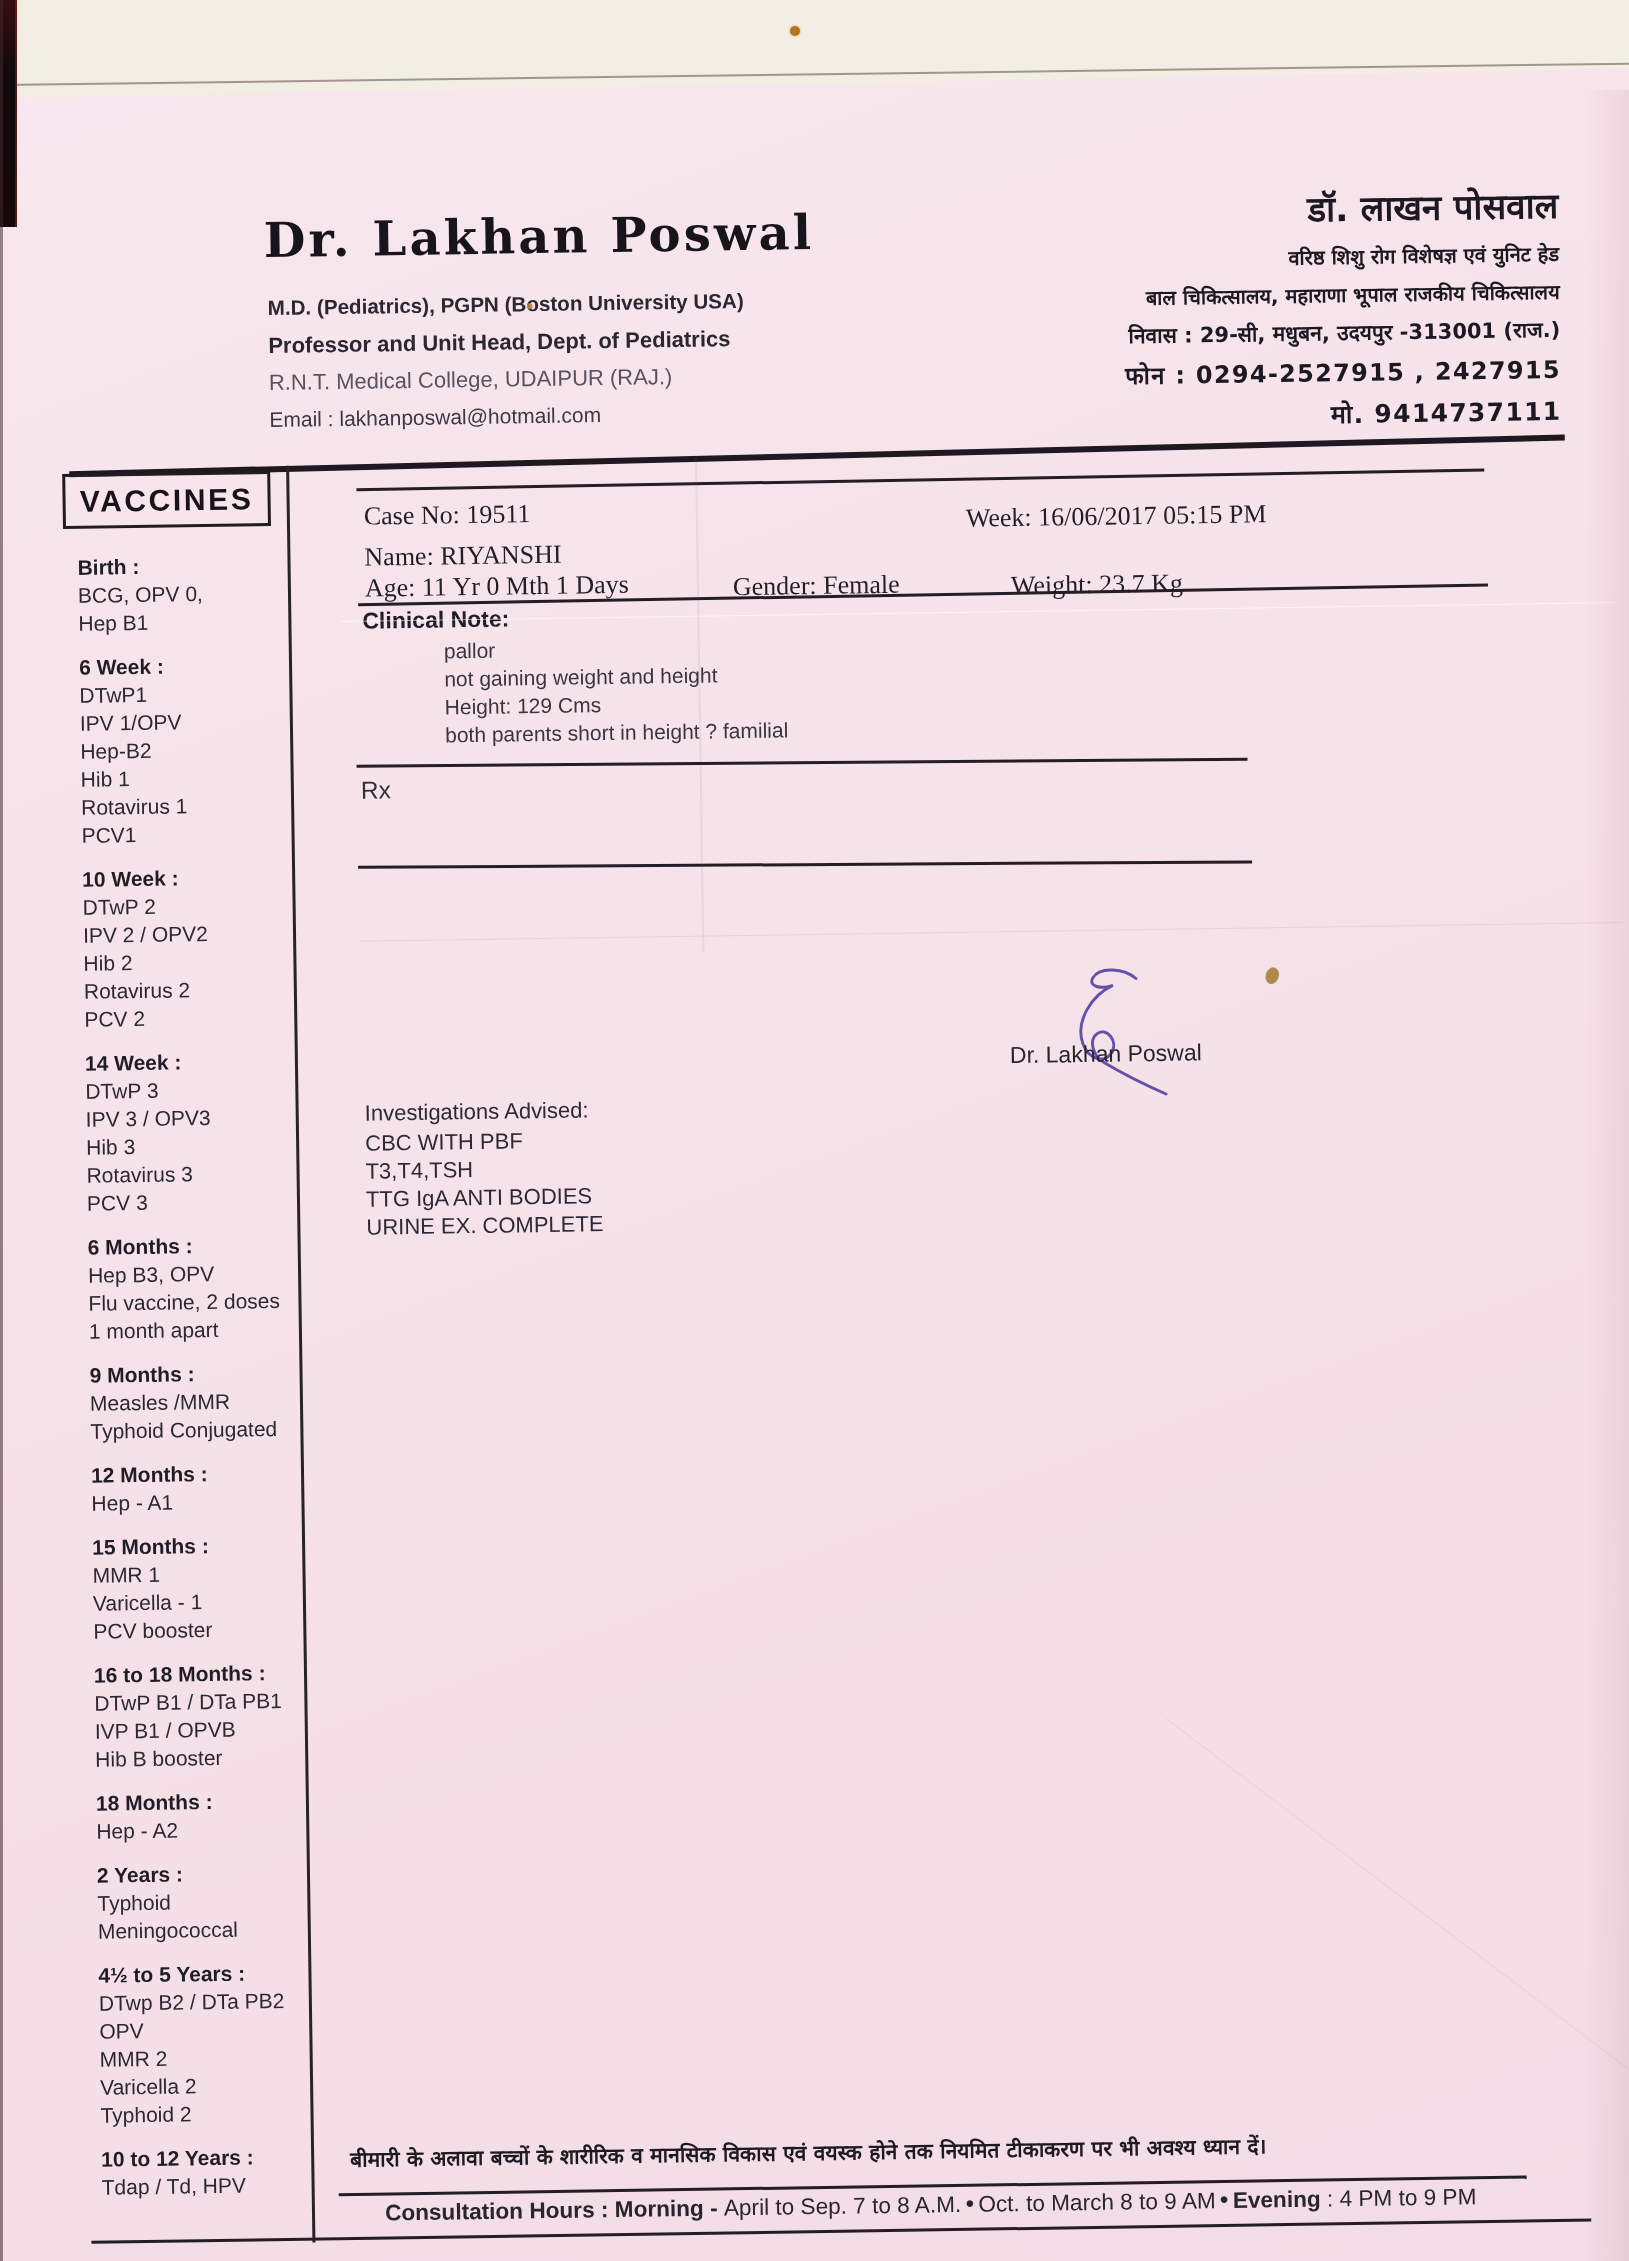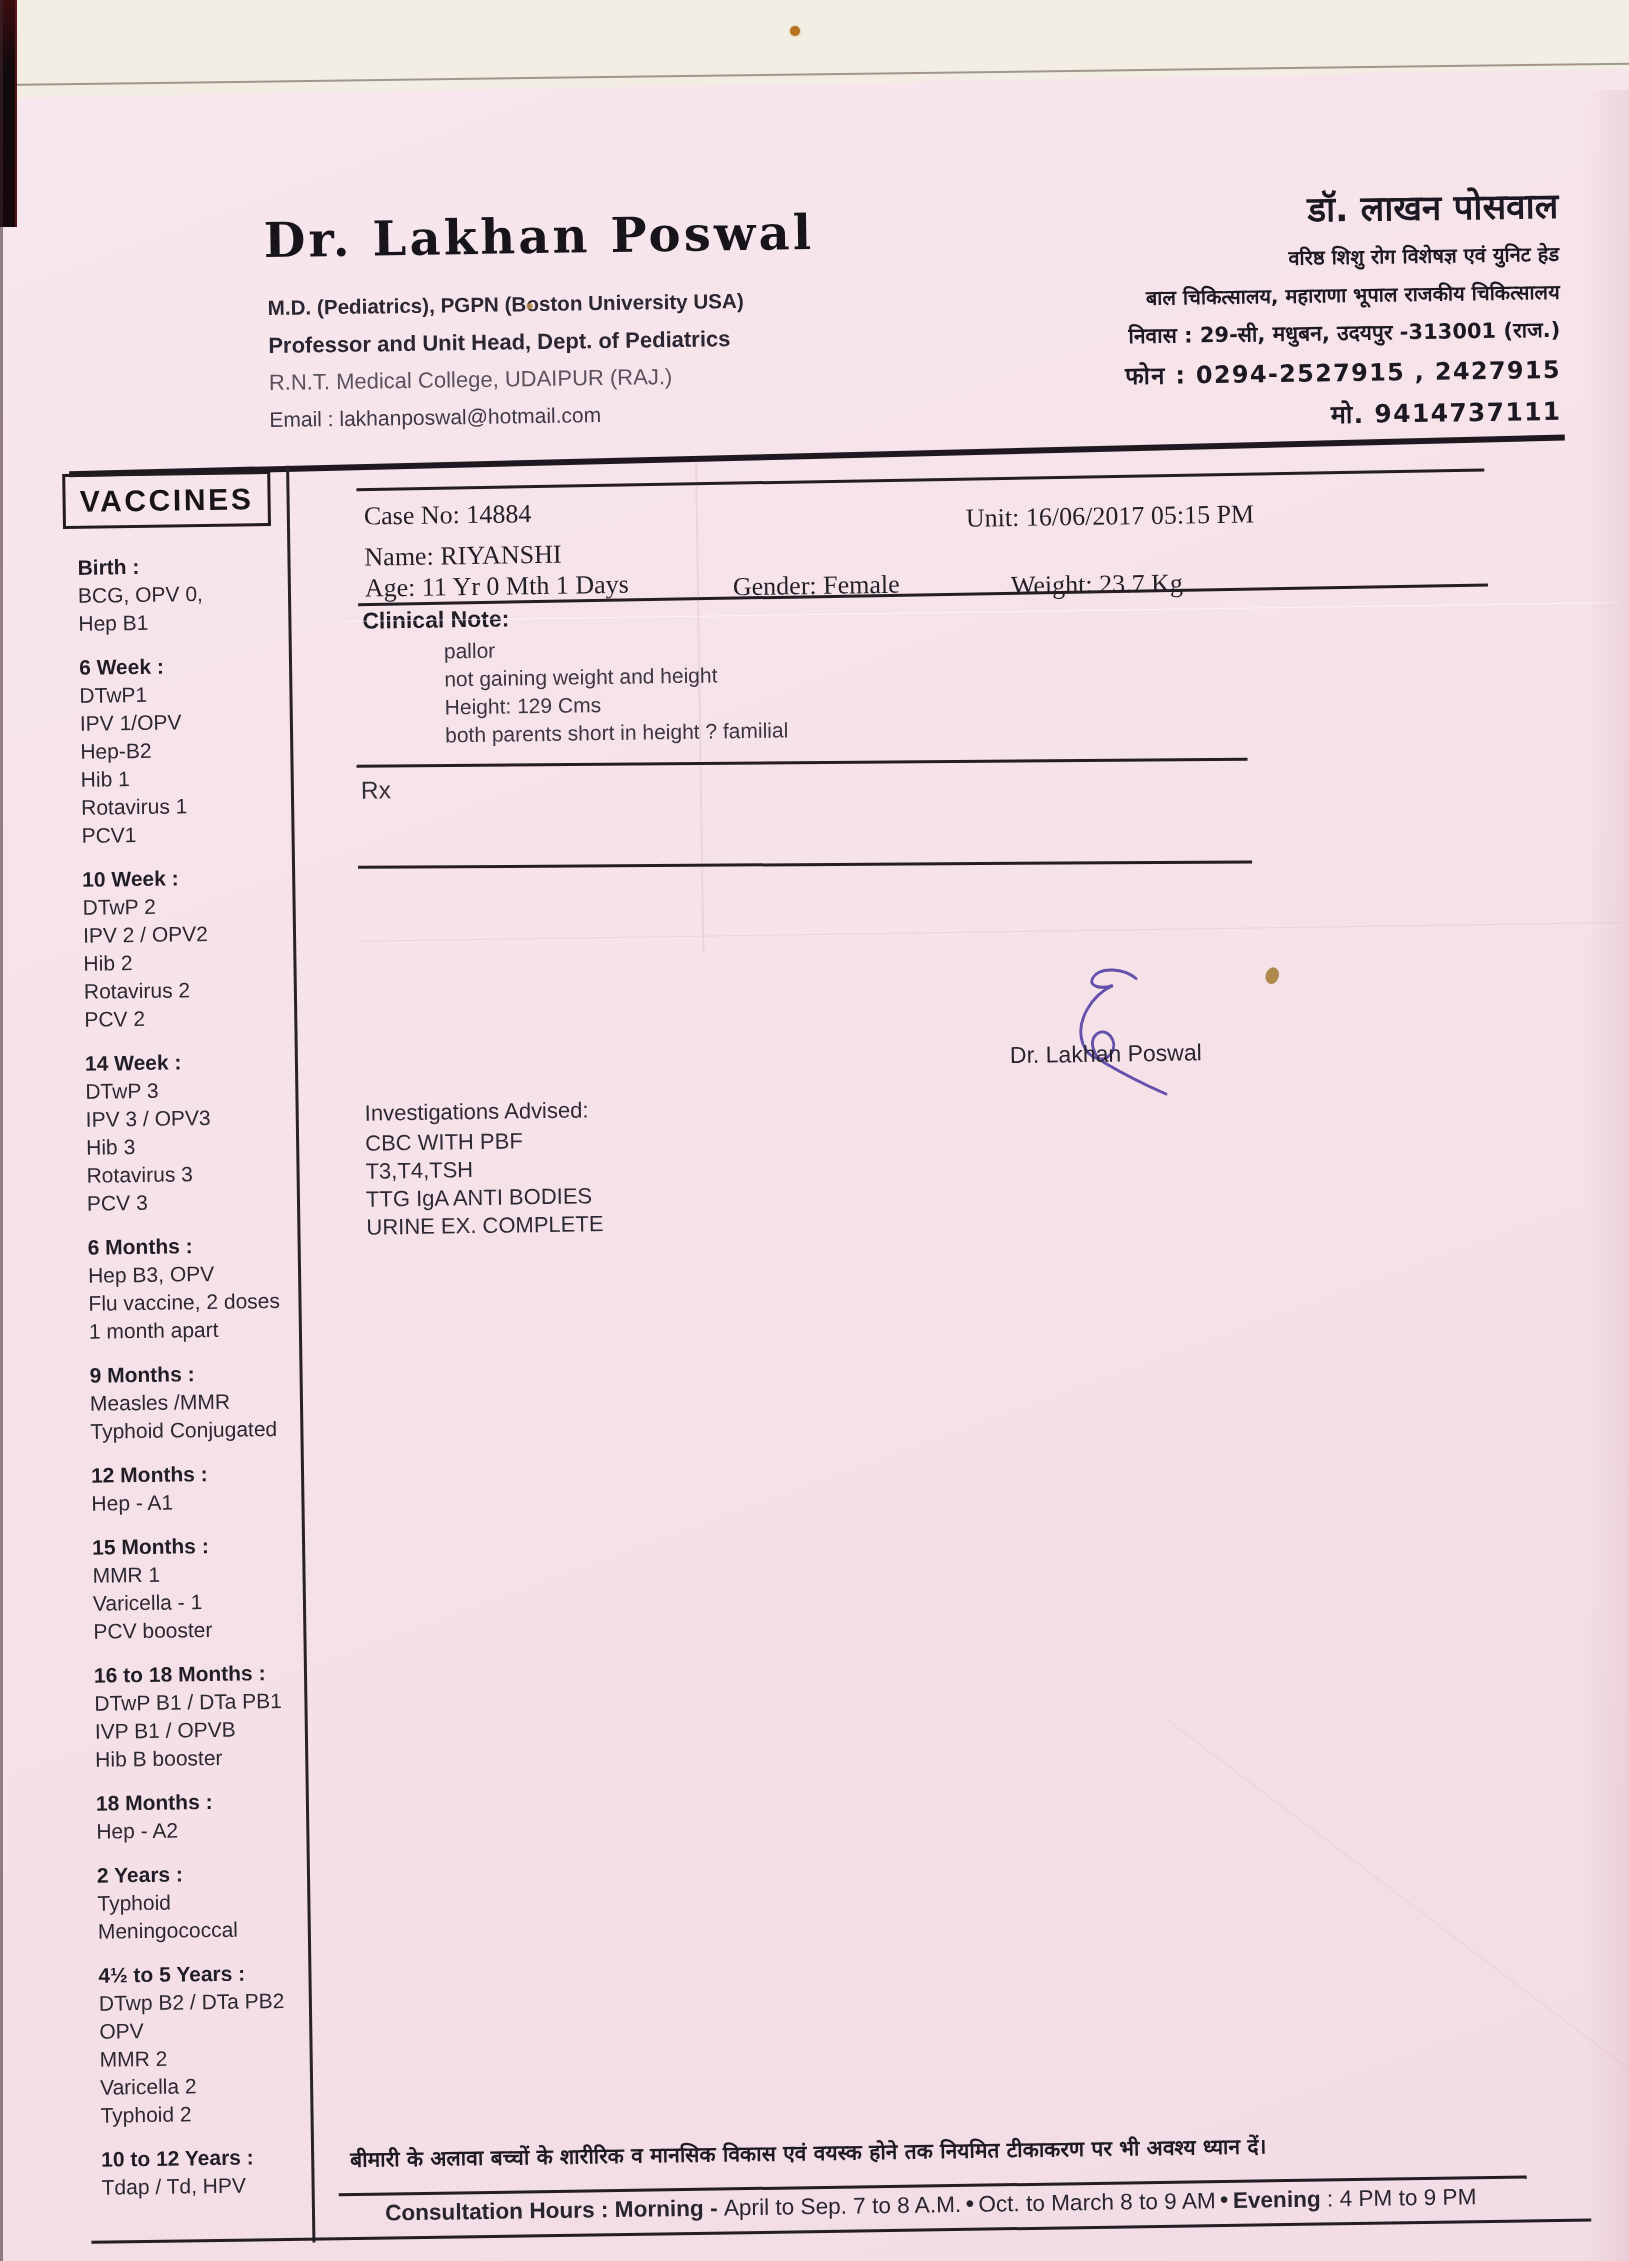--- a/index.html
+++ b/index.html
@@ -222,22 +222,22 @@
     </div>
     <div class="vgroup">
       <div class="vhead">10 to 12 Years :</div>
       <div class="vitem">Tdap / Td,  HPV</div>
     </div>
   </div>
 
   <div class="divider"></div>
 
   <div class="rule r-top"></div>
-  <div class="serifline f-case"><span>Case No:</span> <span>14884</span></div>
-  <div class="serifline f-date"><span>Unit:</span> <span>16/06/2017 05:15 PM</span></div>
+  <div class="serifline f-case"><span>Case No:</span> <span>19511</span></div>
+  <div class="serifline f-date"><span>Week:</span> <span>16/06/2017 05:15 PM</span></div>
   <div class="serifline f-name"><span>Name:</span> <span>RIYANSHI</span></div>
   <div class="serifline f-age"><span>Age:</span> <span>11 Yr 0 Mth 1 Days</span></div>
   <div class="serifline f-gender"><span>Gender:</span> <span>Female</span></div>
   <div class="serifline f-weight"><span>Weight:</span> <span>23.7 Kg</span></div>
   <div class="rule r-mid"></div>
 
   <div class="clin-head">Clinical Note:</div>
   <div class="clin-lines">
     <div>pallor</div>
     <div>not gaining weight and height</div>

